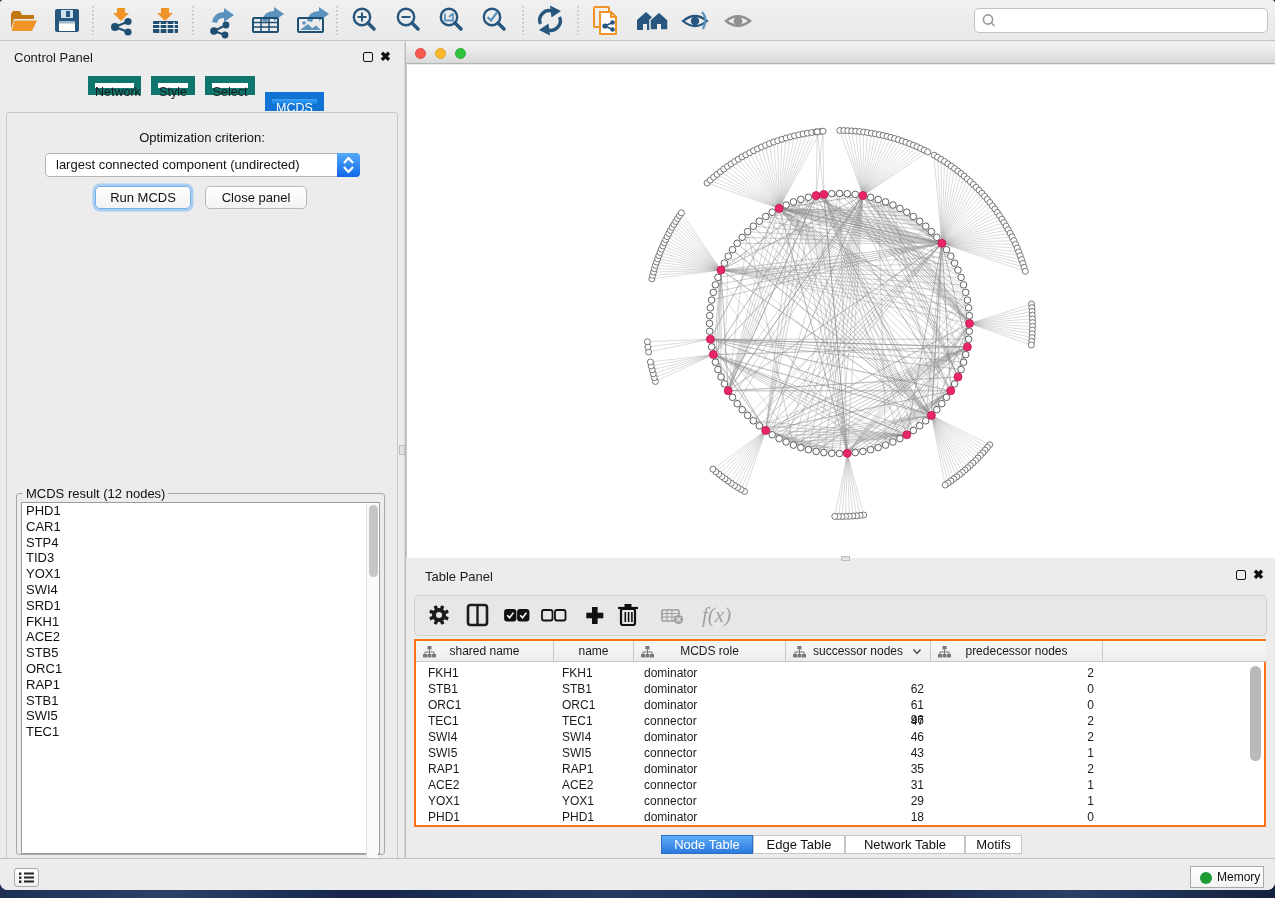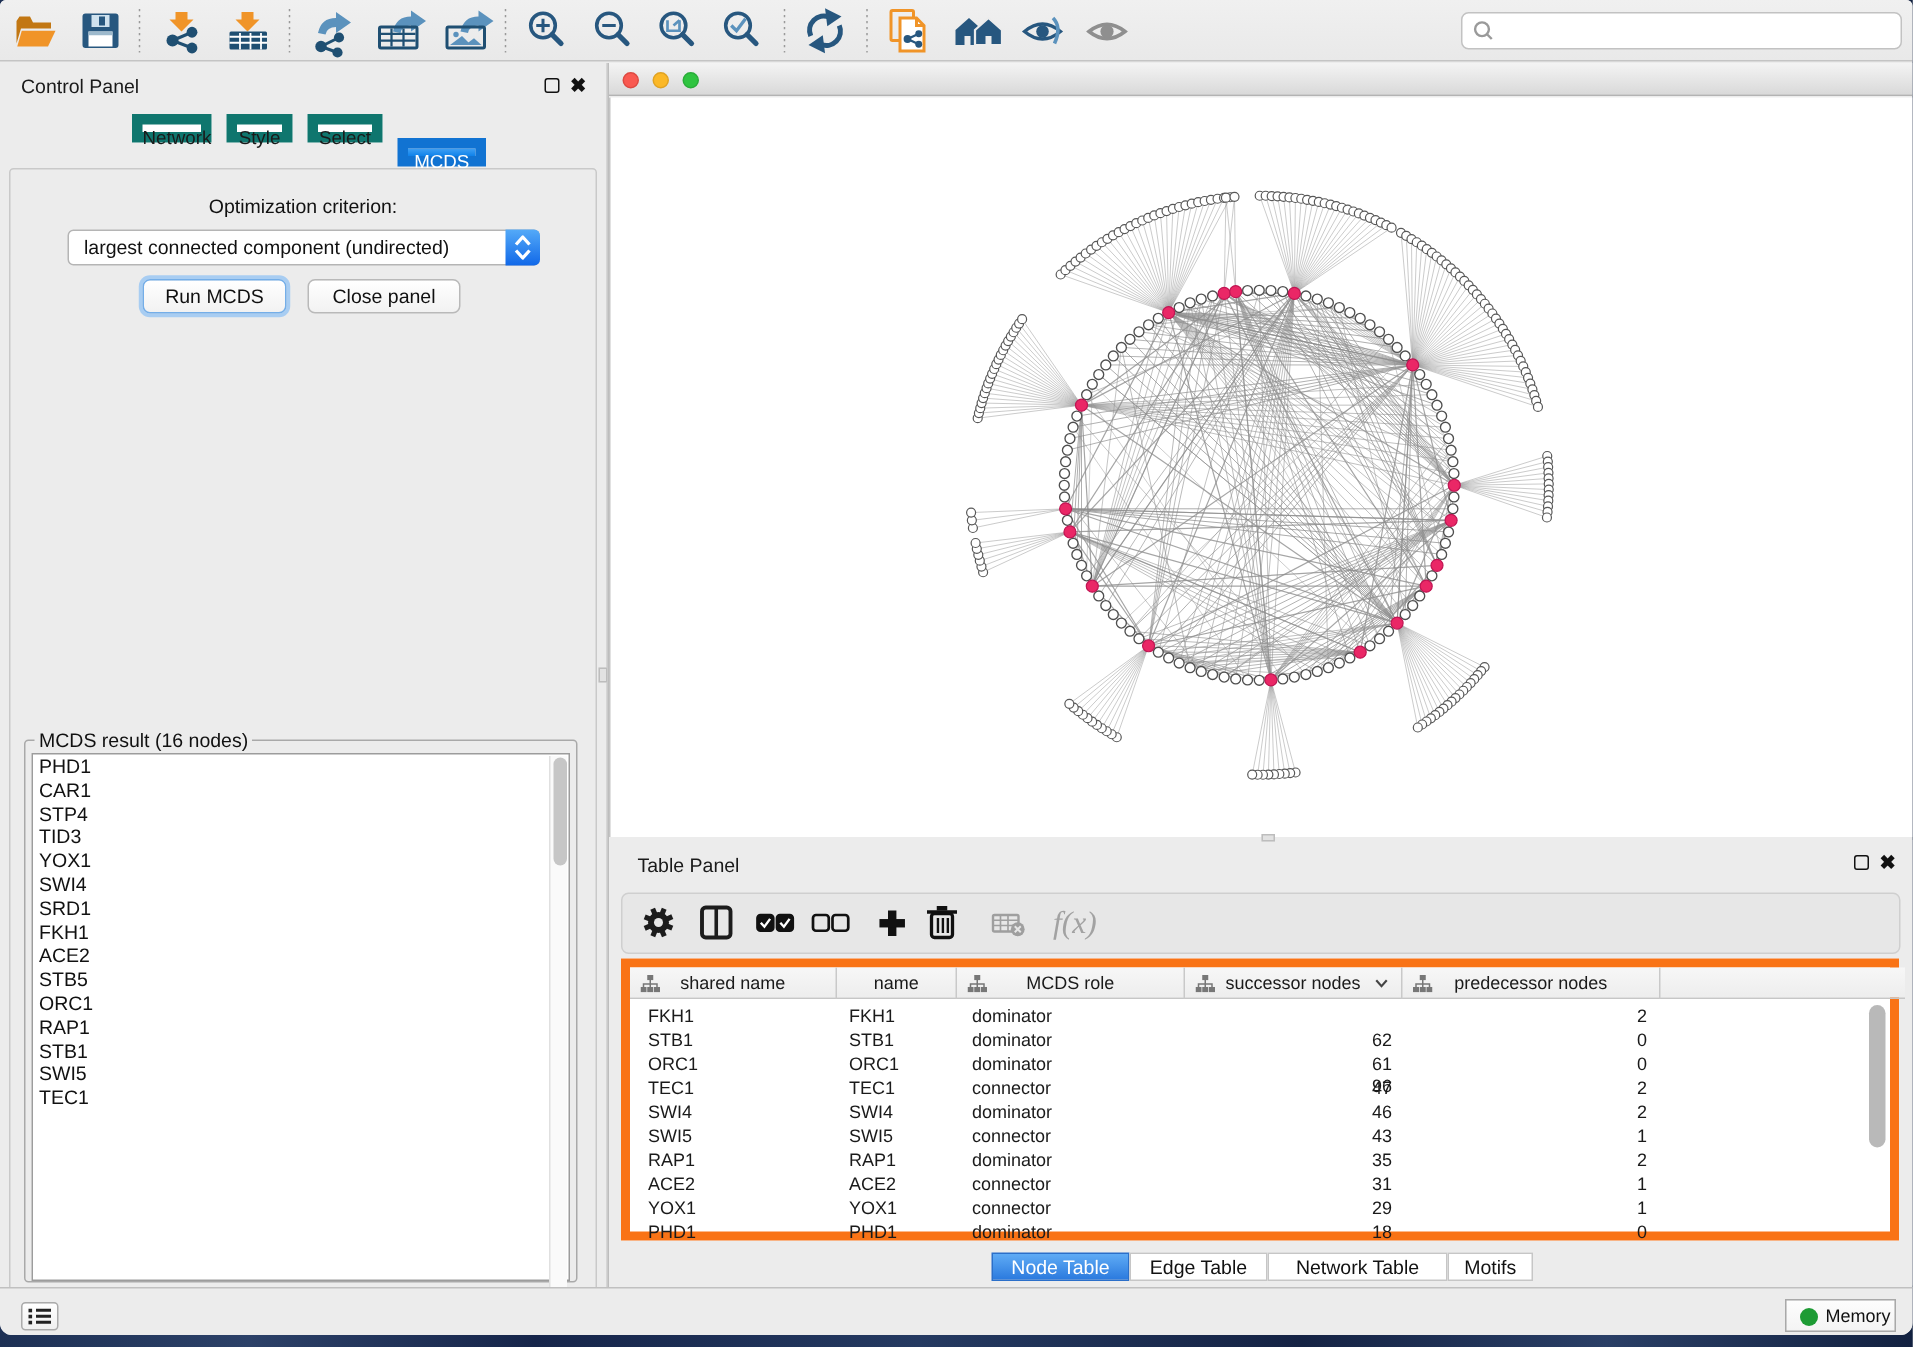--- a/index.html
+++ b/index.html
@@ -31,21 +31,21 @@
 
 #vdiv { position:absolute; left:404px; top:42px; width:2px; height:816px; background:#d6d6d6; border-right:1px solid #bdbdbd; }
 
 #netwin { position:absolute; left:406px; top:42px; width:869px; height:516px; }
 #nettitle { position:absolute; left:0; top:0; width:869px; height:22px; background:linear-gradient(#f4f4f4,#d9d9d9); border-bottom:1px solid #b3b3b3; }
 .light { position:absolute; top:5.5px; width:11px; height:11px; border-radius:50%; }
 #netcanvas { position:absolute; left:0; top:23px; width:869px; height:493px; background:#fff; border-left:1px solid #c4c4c4; }
 
 #tpanel { position:absolute; left:406px; top:560px; width:869px; height:297px; background:#ececec; }
 #ttoolbar { position:absolute; left:8px; top:35px; width:853px; height:41px; background:#e7e7e7; border:1px solid #cfcfcf; border-radius:5px; }
-#ttable { position:absolute; left:8px; top:79px; width:852px; height:188px; background:#fff; border:6px solid #f97316; }
+#ttable { position:absolute; left:8px; top:79px; width:852px; height:188px; background:#fff; border:2px solid #f97316; }
 #thead { position:absolute; left:0; top:0; width:850px; height:21px; background:linear-gradient(#f7f7f7,#ededed); border-bottom:1px solid #c6c6c6; font-size:12px; color:#1a1a1a; }
 .hcell { position:absolute; top:0; height:21px; line-height:21px; text-align:center; border-right:1px solid #c9c9c9; }
 .trow { position:absolute; font-size:12px; color:#1a1a1a; height:16px; line-height:16px; }
 #tscroll { position:absolute; right:2px; top:23px; width:13px; height:163px; }
 #tthumb { position:absolute; left:1px; top:2px; width:11px; height:95px; background:#b9b9b9; border-radius:6px; }
 
 .btab { position:absolute; top:275px; height:19px; background:#fff; border:1px solid #c6c6c6; font-size:13px; color:#111; text-align:center; line-height:18px; }
 .btab.sel { background:linear-gradient(#5fabf5,#2b7ade); color:#fff; border-color:#2b6fc9; }
 
 #statusbar { position:absolute; left:0; top:858px; width:1275px; height:32px; background:#ececec; border-top:1px solid #c0c0c0; }
@@ -152,21 +152,21 @@
       <div class="abs" style="left:0; top:17px; width:100%; text-align:center; font-size:13px; color:#111;">Optimization criterion:</div>
       <div id="combo">largest connected component (undirected)
         <div class="cap"><svg width="23" height="24" xmlns="http://www.w3.org/2000/svg">
               <path d="M7 10 L11.5 5 L16 10" fill="none" stroke="#fff" stroke-width="2.2" stroke-linejoin="round"></path>
               <path d="M7 14 L11.5 19 L16 14" fill="none" stroke="#fff" stroke-width="2.2" stroke-linejoin="round"></path>
             </svg></div>
       </div>
       <div class="btn" style="left:88px; width:96px; box-shadow:0 0 0 2.5px #a8cdf2; border-color:#74aee8;">Run MCDS</div>
       <div class="btn" style="left:198px; width:102px;">Close panel</div>
       <div id="fieldset">
-        <legend>MCDS result (16 nodes)</legend>
+        <legend>MCDS result (12 nodes)</legend>
         <div id="mlist">
           <div class="it">PHD1</div>
 <div class="it">CAR1</div>
 <div class="it">STP4</div>
 <div class="it">TID3</div>
 <div class="it">YOX1</div>
 <div class="it">SWI4</div>
 <div class="it">SRD1</div>
 <div class="it">FKH1</div>
 <div class="it">ACE2</div>

